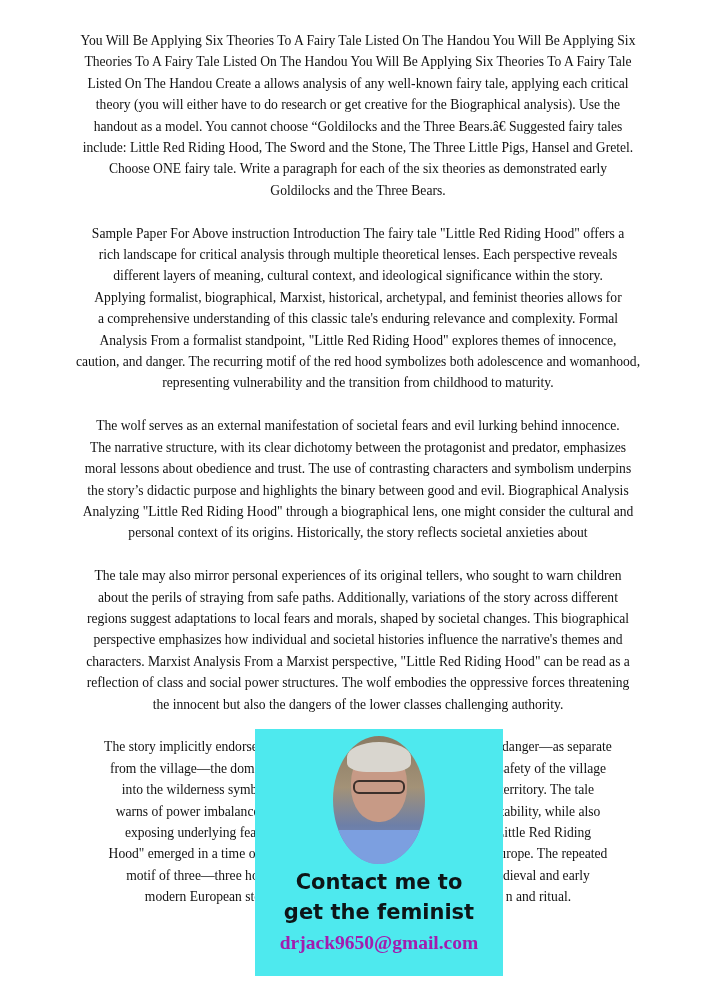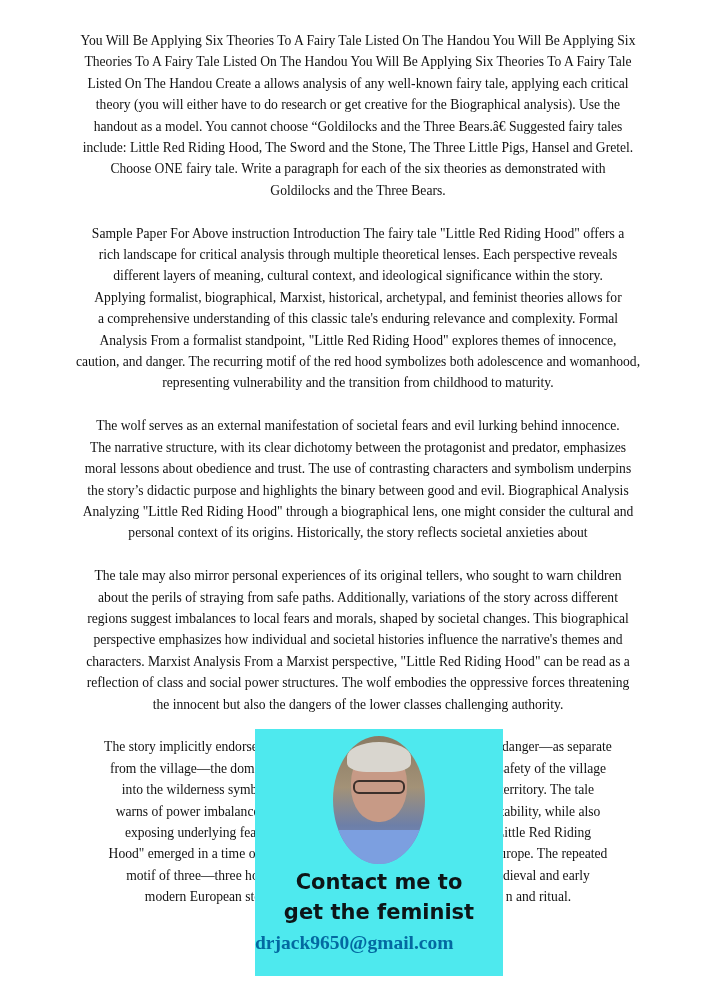--- a/index.html
+++ b/index.html
@@ -97,38 +97,39 @@
       font-weight: bold;
       font-size: 21px;
       line-height: 30px;
       color: #0d1517;
     }
     .promo-email {
       position: absolute;
       left: 0;
       top: 203px;
       width: 248px;
+      text-align: center;
       font-family: "Liberation Serif", serif;
       font-weight: bold;
       font-size: 19.5px;
-      color: #0369a1;
+      color: #a21caf;
     }
   </style>
 </head>
 <body>
 
 <div class="page">
   <p class="para">
     <span class="line">You Will Be Applying Six Theories To A Fairy Tale Listed On The Handou You Will Be Applying Six</span>
     <span class="line">Theories To A Fairy Tale Listed On The Handou You Will Be Applying Six Theories To A Fairy Tale</span>
     <span class="line">Listed On The Handou Create a allows analysis of any well-known fairy tale, applying each critical</span>
     <span class="line">theory (you will either have to do research or get creative for the Biographical analysis). Use the</span>
     <span class="line">handout as a model. You cannot choose “Goldilocks and the Three Bears.â€ Suggested fairy tales</span>
     <span class="line">include: Little Red Riding Hood, The Sword and the Stone, The Three Little Pigs, Hansel and Gretel.</span>
-    <span class="line">Choose ONE fairy tale. Write a paragraph for each of the six theories as demonstrated with</span>
+    <span class="line">Choose ONE fairy tale. Write a paragraph for each of the six theories as demonstrated early</span>
     <span class="line">Goldilocks and the Three Bears.</span>
   </p>
   <p class="para">
     <span class="line">Sample Paper For Above instruction Introduction The fairy tale "Little Red Riding Hood" offers a</span>
     <span class="line">rich landscape for critical analysis through multiple theoretical lenses. Each perspective reveals</span>
     <span class="line">different layers of meaning, cultural context, and ideological significance within the story.</span>
     <span class="line">Applying formalist, biographical, Marxist, historical, archetypal, and feminist theories allows for</span>
     <span class="line">a comprehensive understanding of this classic tale's enduring relevance and complexity. Formal</span>
     <span class="line">Analysis From a formalist standpoint, "Little Red Riding Hood" explores themes of innocence,</span>
     <span class="line">caution, and danger. The recurring motif of the red hood symbolizes both adolescence and womanhood,</span>
@@ -138,21 +139,21 @@
     <span class="line">The wolf serves as an external manifestation of societal fears and evil lurking behind innocence.</span>
     <span class="line">The narrative structure, with its clear dichotomy between the protagonist and predator, emphasizes</span>
     <span class="line">moral lessons about obedience and trust. The use of contrasting characters and symbolism underpins</span>
     <span class="line">the story’s didactic purpose and highlights the binary between good and evil. Biographical Analysis</span>
     <span class="line">Analyzing "Little Red Riding Hood" through a biographical lens, one might consider the cultural and</span>
     <span class="line">personal context of its origins. Historically, the story reflects societal anxieties about</span>
   </p>
   <p class="para">
     <span class="line">The tale may also mirror personal experiences of its original tellers, who sought to warn children</span>
     <span class="line">about the perils of straying from safe paths. Additionally, variations of the story across different</span>
-    <span class="line">regions suggest imbalances to local fears and morals, shaped by societal changes. This biographical</span>
+    <span class="line">regions suggest adaptations to local fears and morals, shaped by societal changes. This biographical</span>
     <span class="line">perspective emphasizes how individual and societal histories influence the narrative's themes and</span>
     <span class="line">characters. Marxist Analysis From a Marxist perspective, "Little Red Riding Hood" can be read as a</span>
     <span class="line">reflection of class and social power structures. The wolf embodies the oppressive forces threatening</span>
     <span class="line">the innocent but also the dangers of the lower classes challenging authority.</span>
   </p>
   <p class="para">
     <span class="line" style="white-space:pre">The story implicitly endorses so                                                    place of danger—as separate</span>
     <span class="line" style="white-space:pre">from the village—the domain o                                                       n the safety of the village</span>
     <span class="line" style="white-space:pre">into the wilderness symbolizes t                                                      ass territory. The tale</span>
     <span class="line" style="white-space:pre">warns of power imbalances and                                                        ng stability, while also</span>

